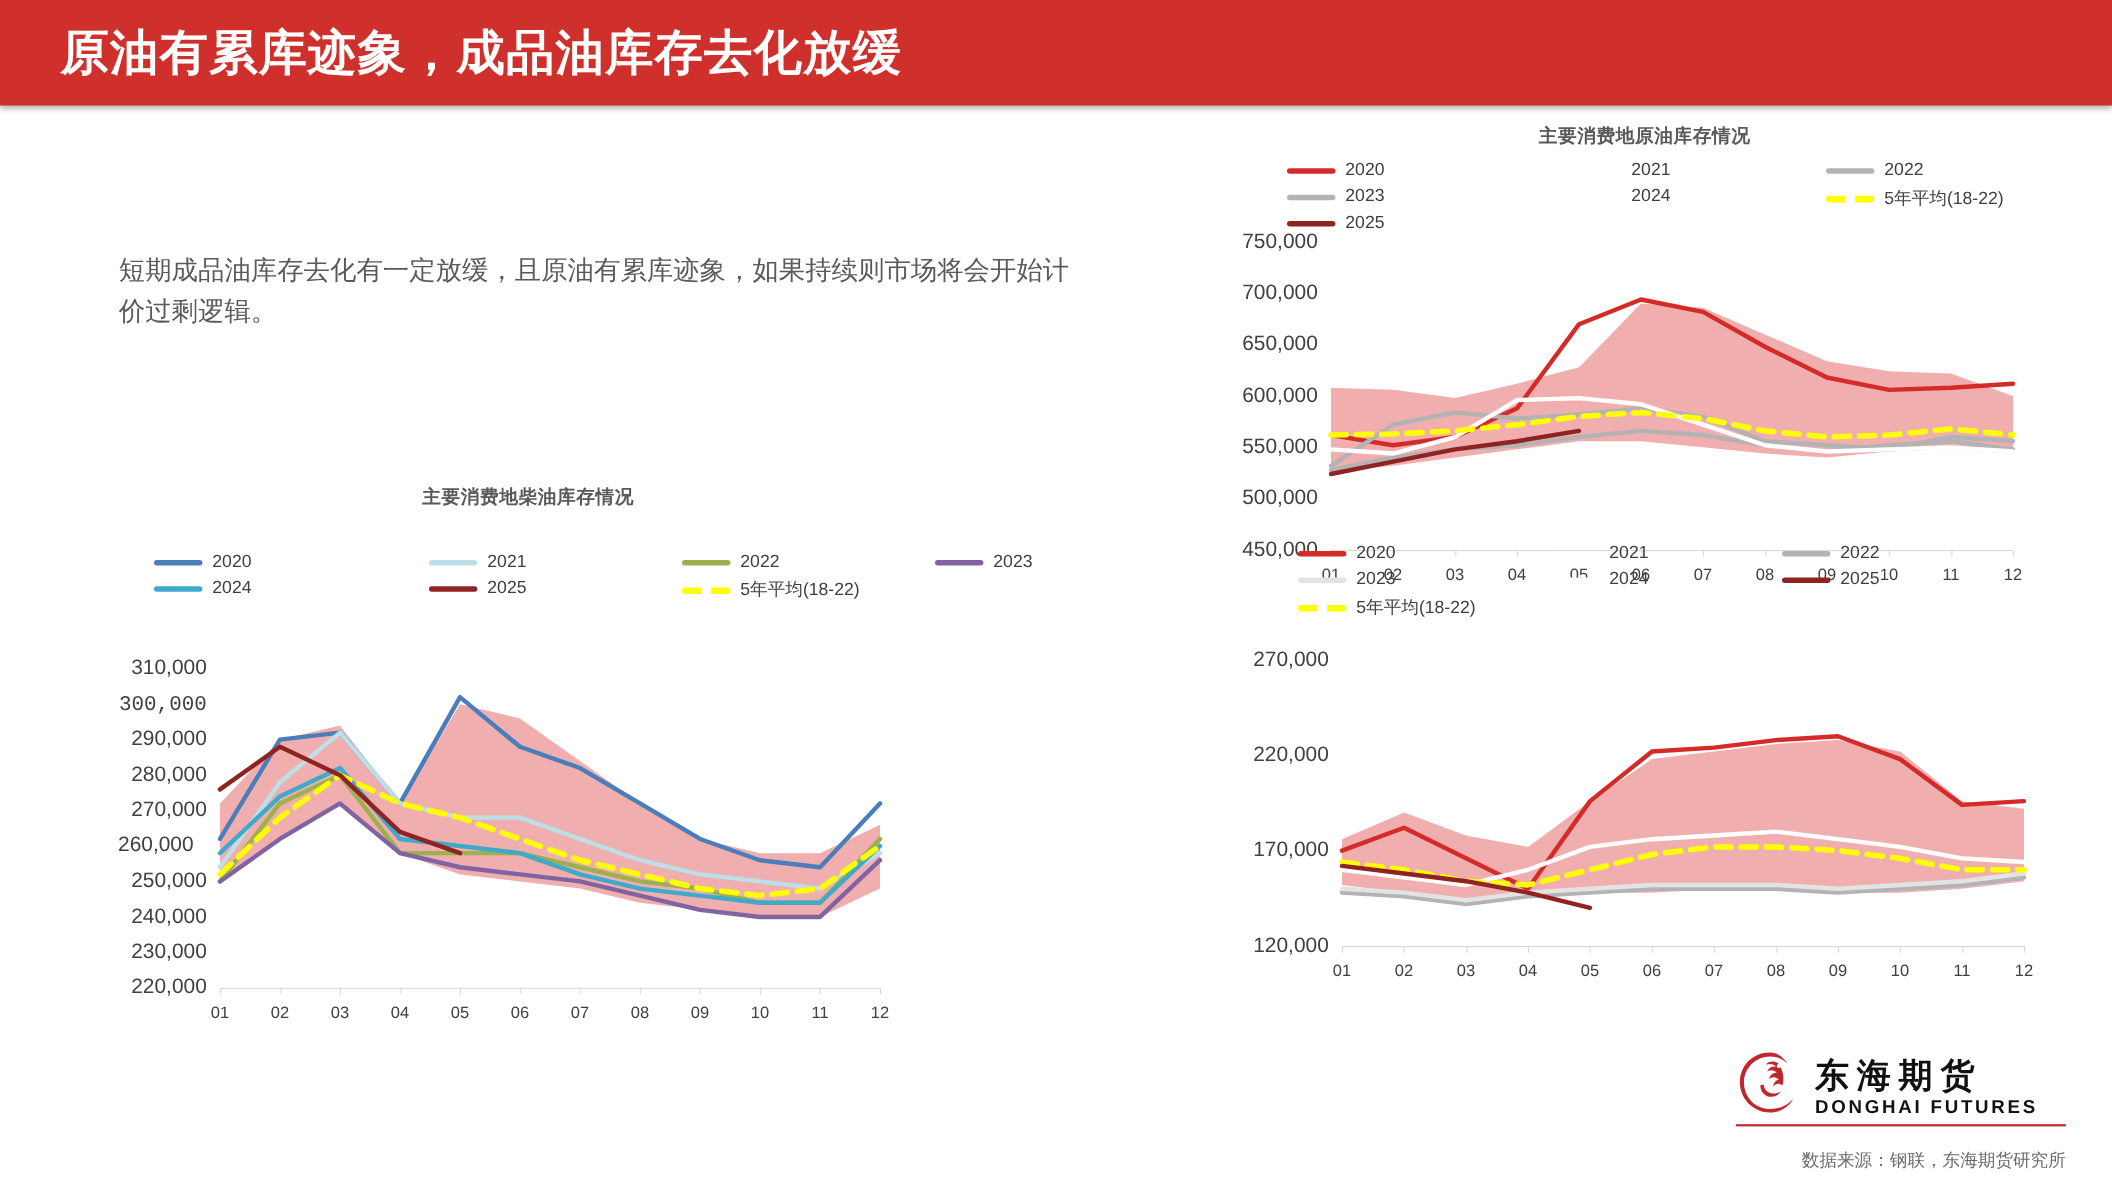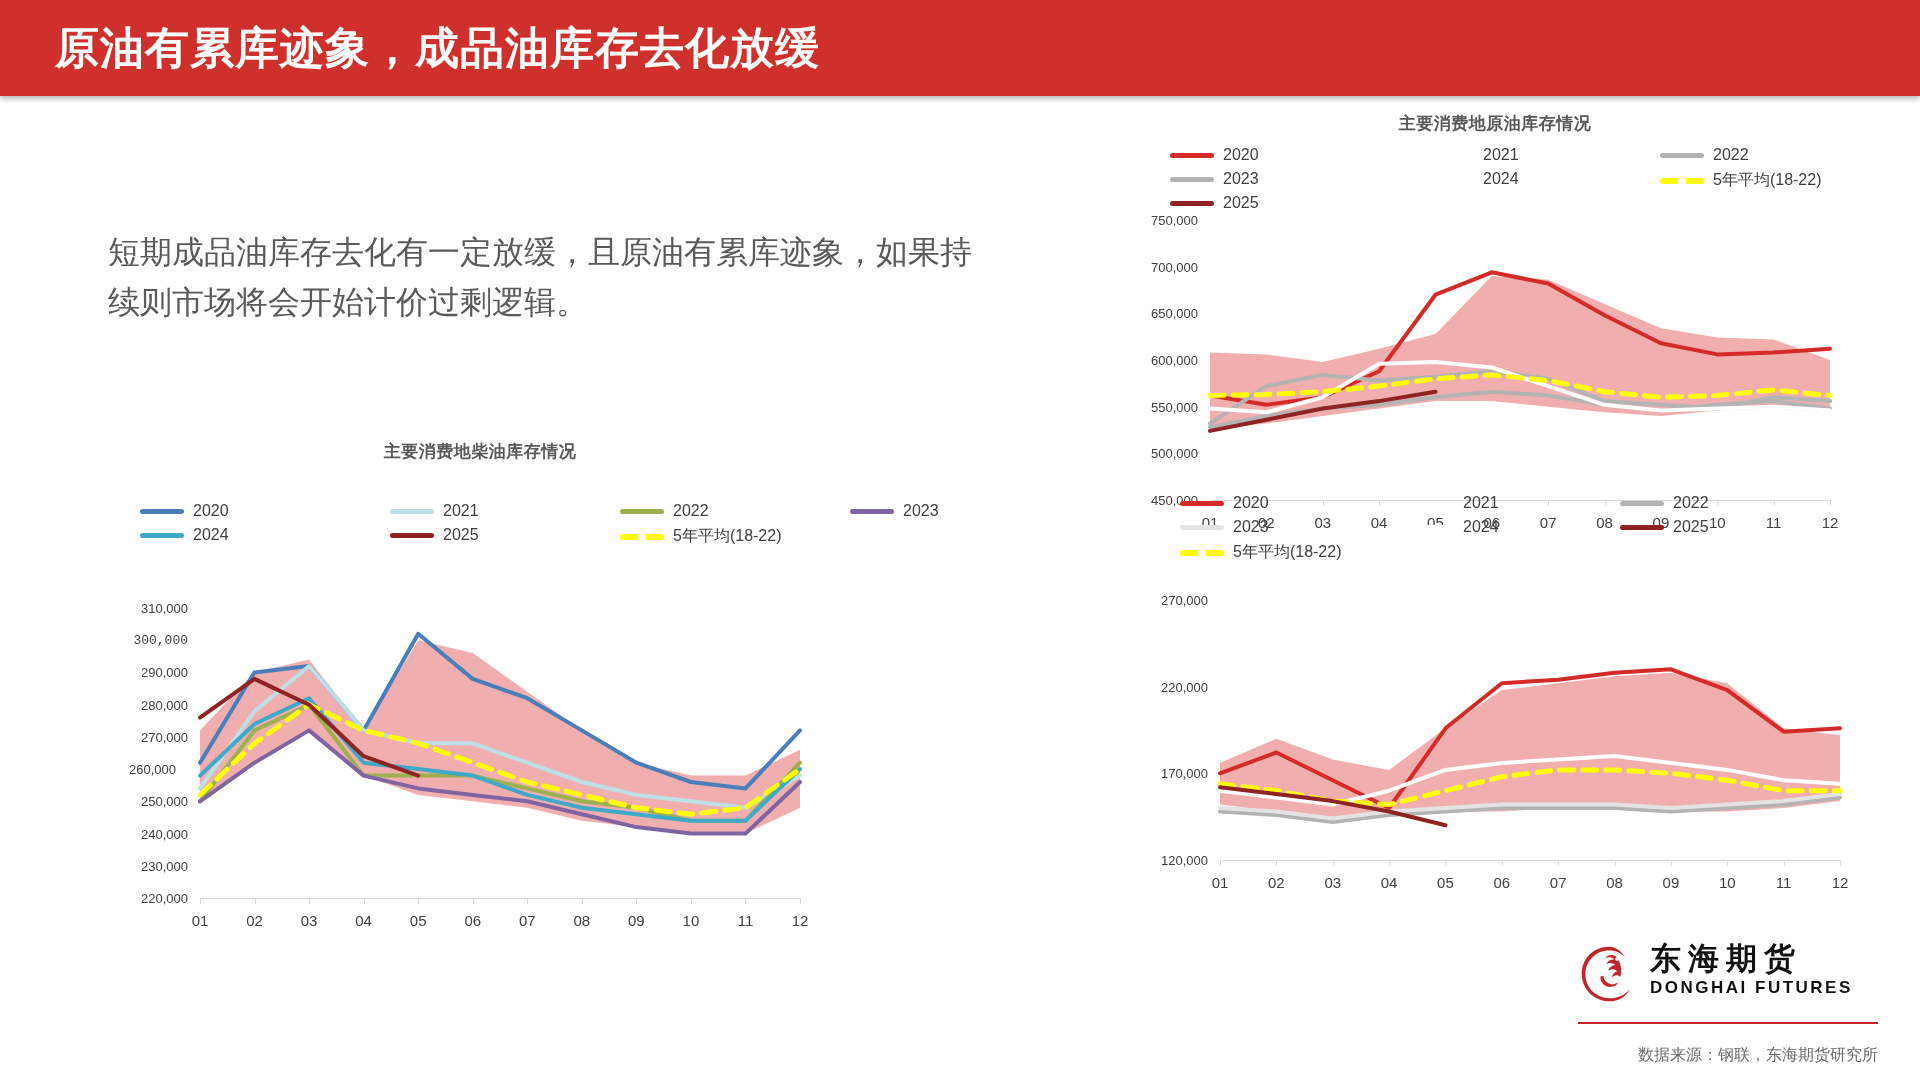--- a/index.html
+++ b/index.html
@@ -14,51 +14,51 @@
     box-shadow:0 3px 5px rgba(0,0,0,0.28);
   }
   #title-text{
     position:absolute;left:55px;top:50%;transform:translateY(-50%);
     color:#ffffff;font-size:44px;font-weight:bold;letter-spacing:1px;
     white-space:nowrap;
   }
   
   #body-text{
     position:absolute;left:108px;top:228px;width:870px;
-    font-size:32px;line-height:1.55;color:#5a5a5a;
+    font-size:24px;line-height:1.55;color:#5a5a5a;
   }
   
   .chart{position:absolute;}
   .chart-title{
     text-align:center;font-size:17px;font-weight:bold;color:#595959;
     letter-spacing:.5px;
   }
   .legend{display:flex;flex-wrap:wrap;font-size:16px;color:#3f3f3f;}
   .legend-item{display:flex;align-items:center;margin-bottom:6px;}
   .swatch{width:44px;height:5px;border-radius:3px;margin-right:9px;flex:none;}
   .swatch.dashed{
     height:6px;background:none;border:none;
     background-image:linear-gradient(90deg,#ffff00 0 40%,transparent 40% 60%,#ffff00 60% 100%);
   }
   .legend-label{white-space:nowrap;}
   .plot{position:relative;}
   .ylab{
     position:absolute;right:0;transform:translateY(-50%);
-    font-size:13px;color:#404040;white-space:nowrap;text-align:right;
+    font-size:19px;color:#404040;white-space:nowrap;text-align:right;
   }
   .xlab{
     position:absolute;transform:translateX(-50%);
     font-size:15px;color:#404040;
   }
   .axisline{position:absolute;height:1px;background:#d9d9d9;}
   .tick{position:absolute;width:1px;height:6px;background:#d9d9d9;}
   svg{display:block;overflow:visible;}
   
   #logo-block{position:absolute;right:42px;bottom:56px;width:300px;}
-  #logo-row{display:flex;align-items:flex-start;height:72px;}
+  #logo-row{display:flex;align-items:flex-end;height:72px;}
   #logo-mark{width:62px;height:62px;flex:none;margin-right:10px;}
   #logo-words{line-height:1;}
   #logo-cn{font-size:31px;font-weight:bold;color:#111;letter-spacing:7px;}
   #logo-en{font-size:17px;font-weight:bold;color:#111;letter-spacing:2.5px;margin-top:5px;}
   #logo-rule{height:2px;background:#c0272d;margin-top:7px;}
   #source-text{
     position:absolute;right:42px;bottom:14px;
     font-size:16px;color:#6b6b6b;white-space:nowrap;
   }
 </style>

